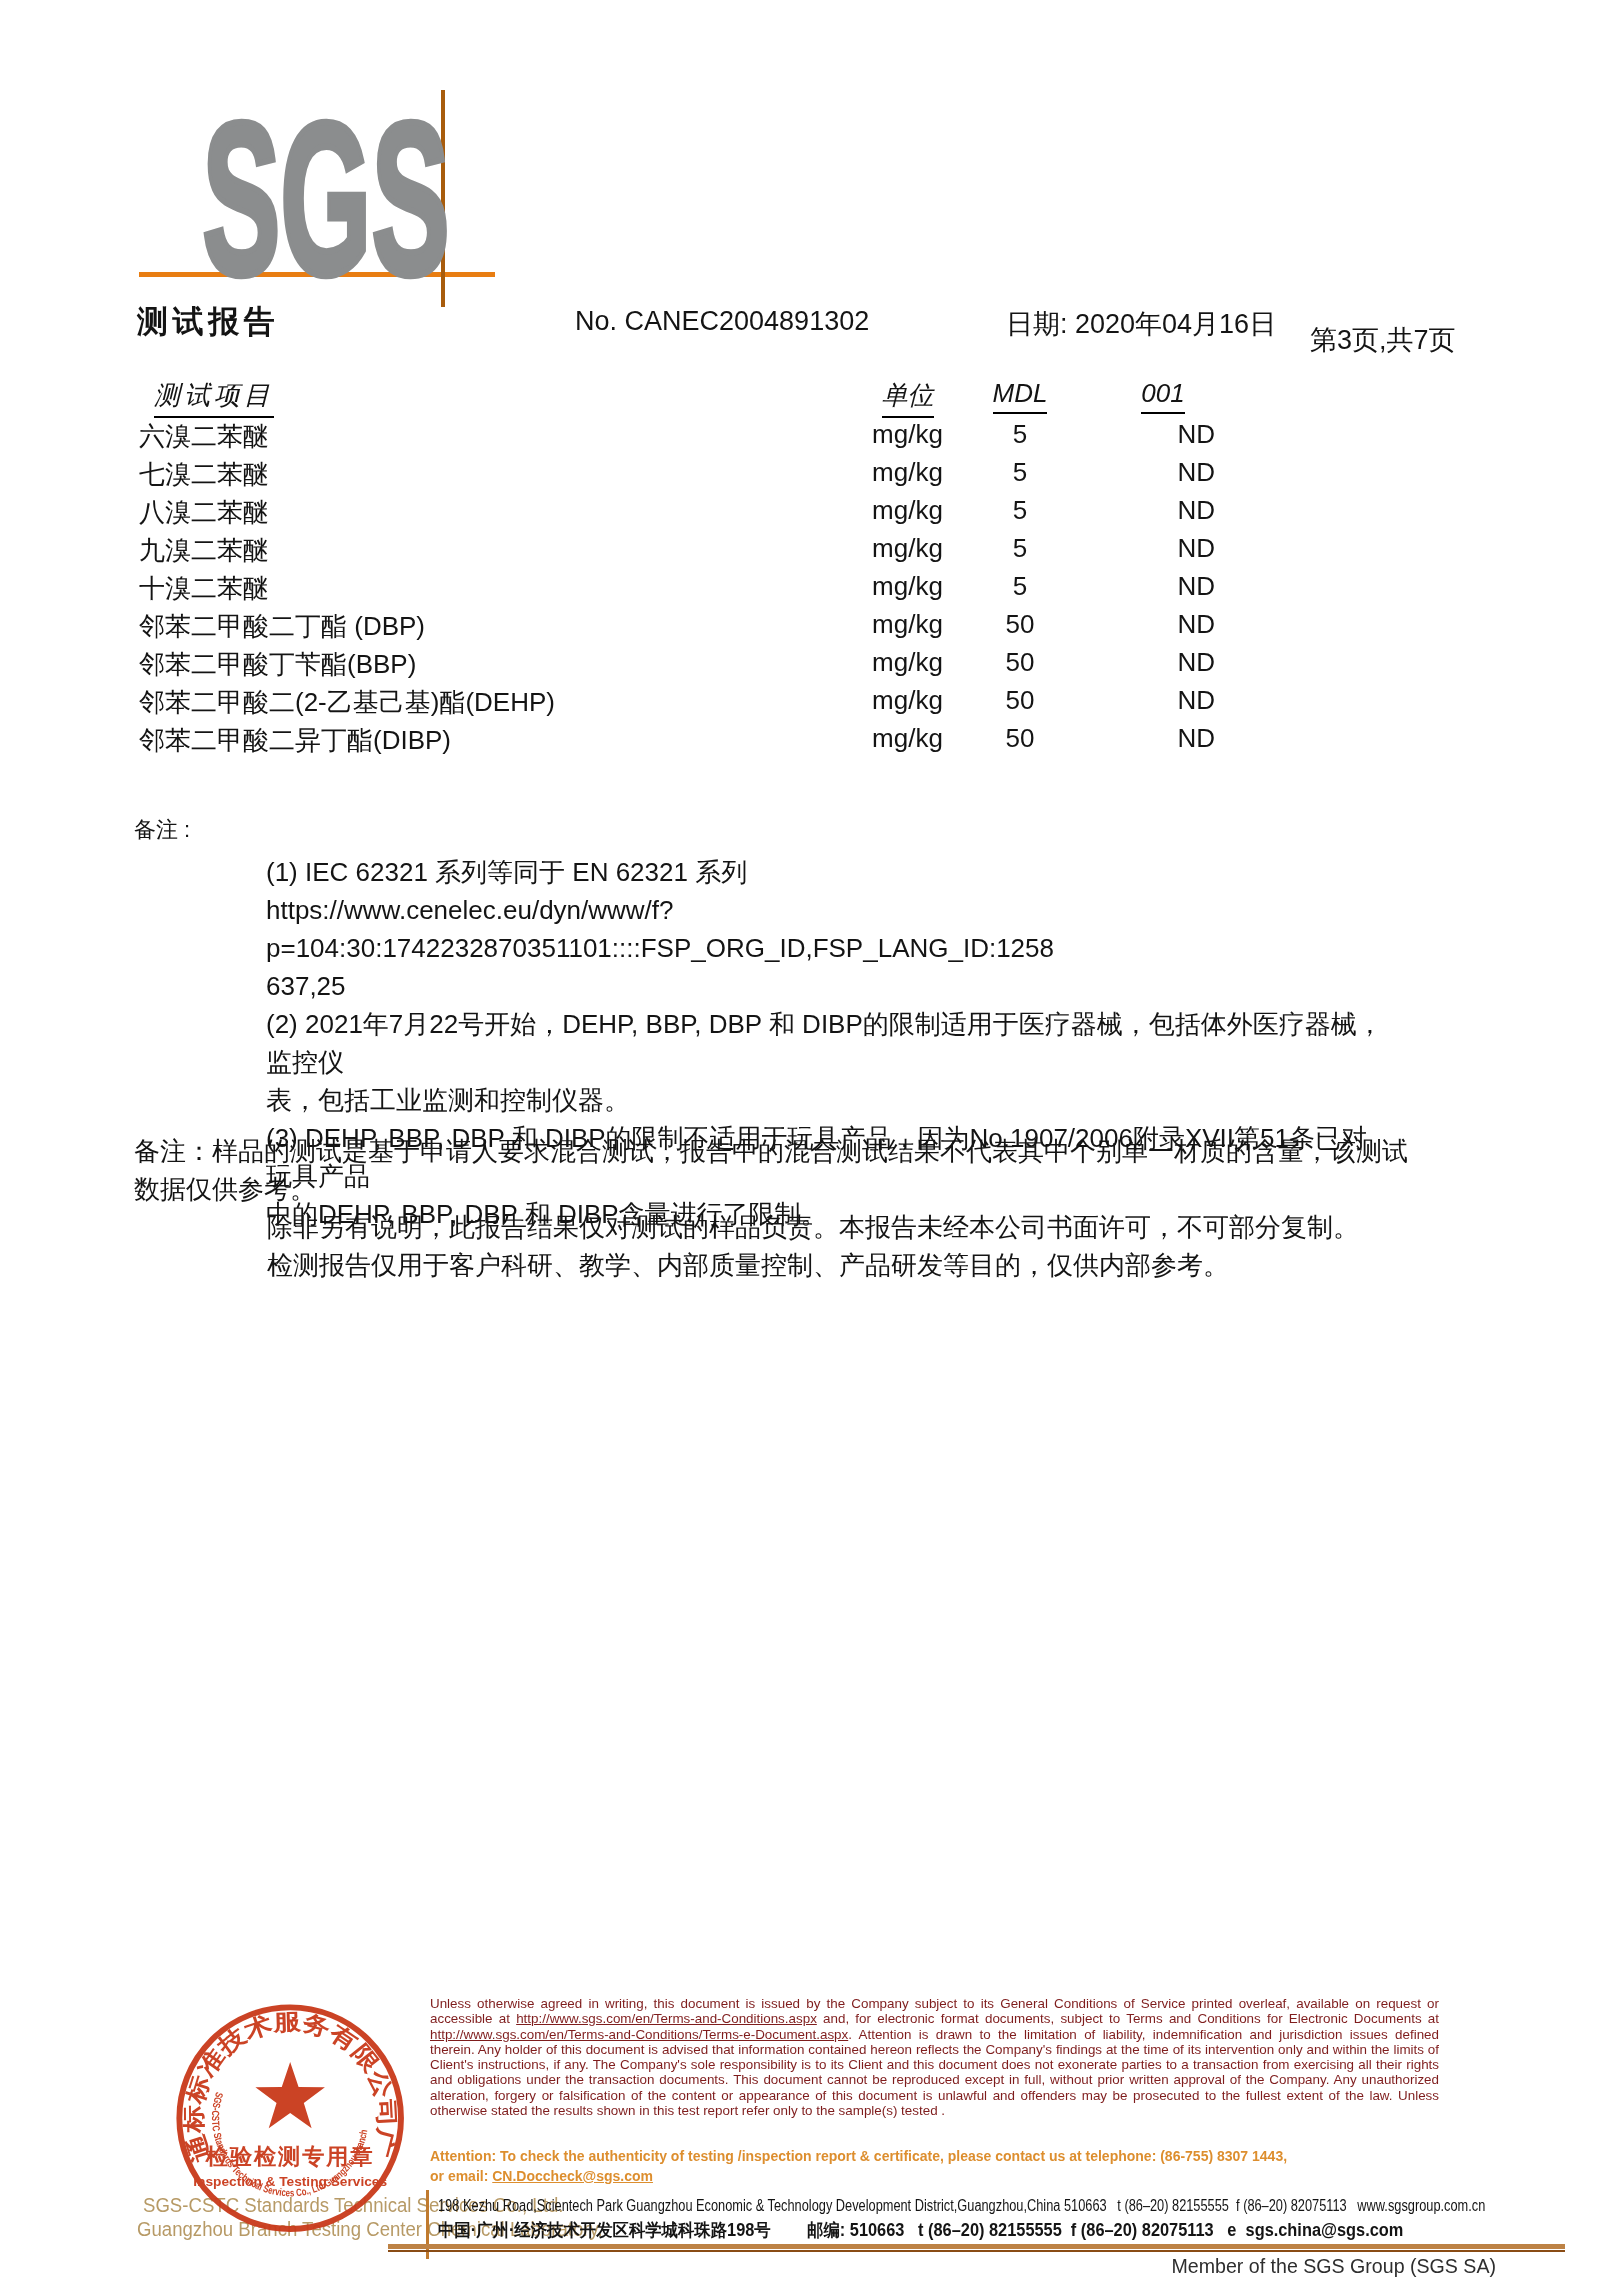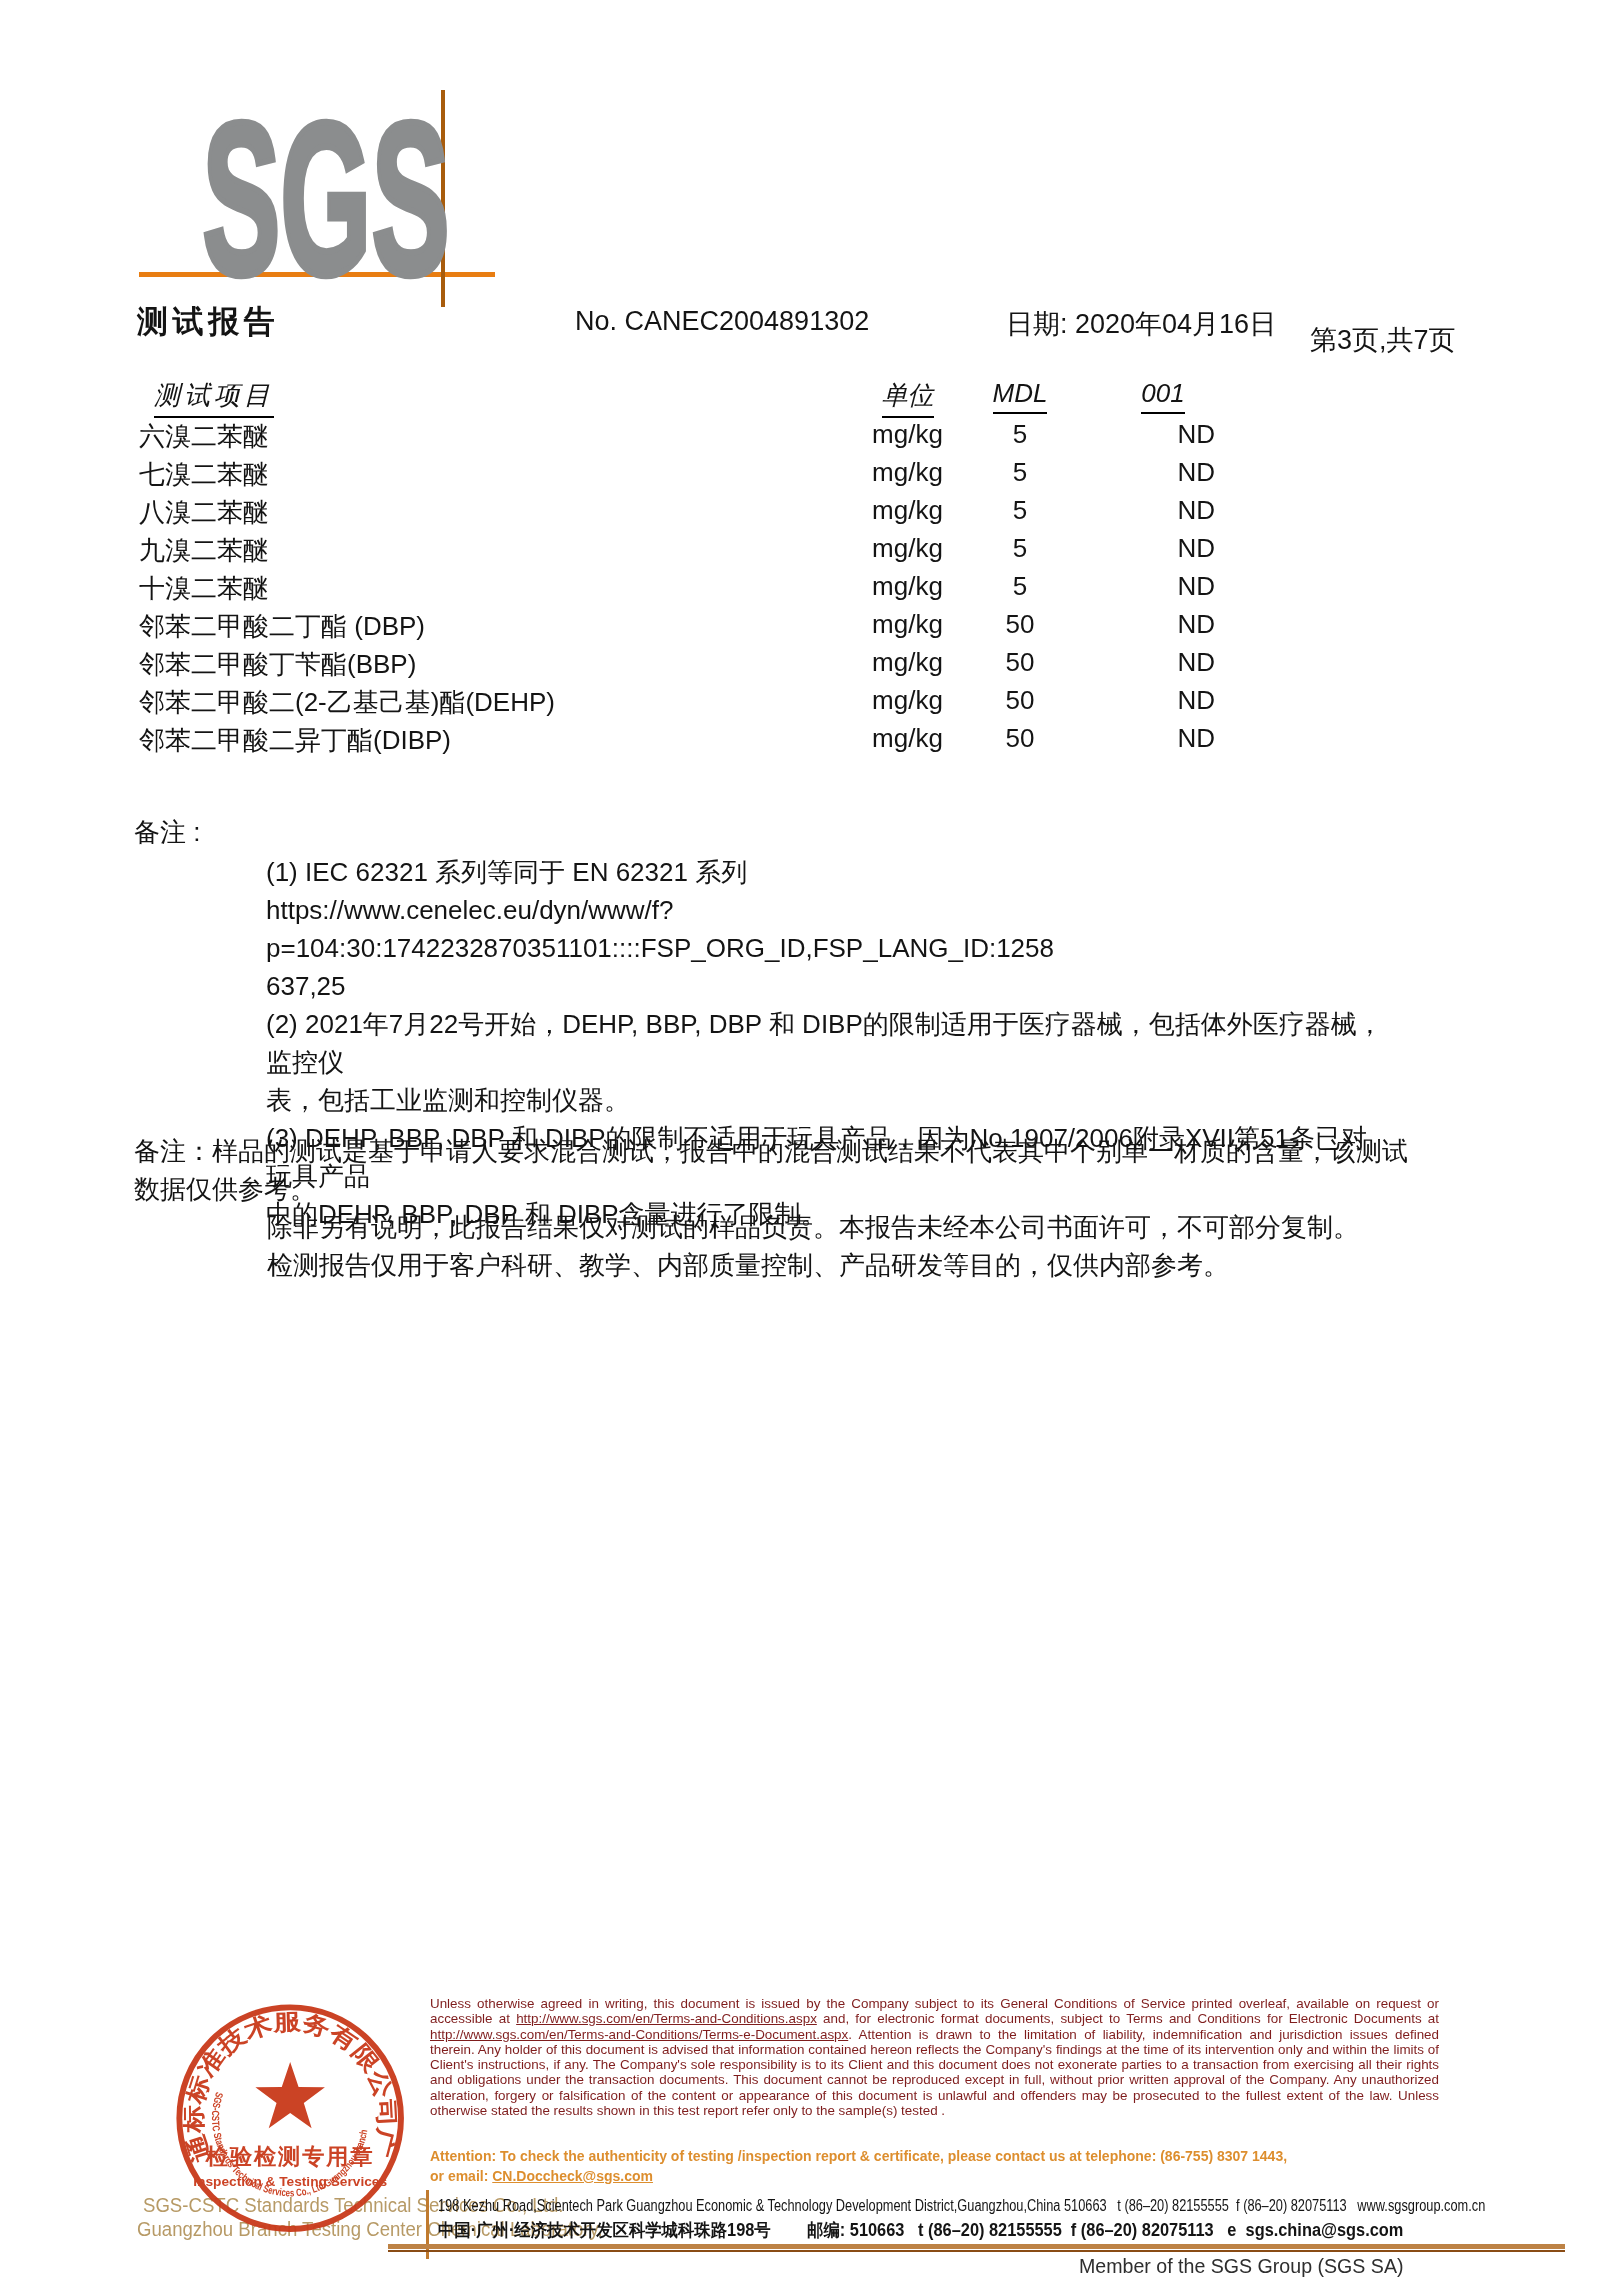--- a/index.html
+++ b/index.html
@@ -27,21 +27,21 @@
   #th-sample{left:1111px;top:378px;width:104px;text-align:center;font-style:italic;}
   #table-rows{left:0;top:419px;width:1616px;}
   .trow{position:relative;height:38px;font-size:26px;}
   .cell{position:absolute;top:0;}
   .c-item{left:139px;white-space:nowrap;}
   .c-unit{left:862px;width:91px;text-align:center;}
   .c-mdl{left:976px;width:88px;text-align:center;}
   .c-res{left:1111px;width:104px;text-align:right;}
 
   
-  #notes1-label{left:134px;top:815px;font-size:26px;}
+  #notes1-label{left:134px;top:815px;font-size:22px;}
   #notes1{left:266px;top:853px;width:1121px;font-size:26px;line-height:38px;}
   .n2line{font-size:26px;white-space:nowrap;}
 
   
   #disclaimer{left:430px;top:1996px;width:1009px;font-size:13.4px;line-height:15.3px;
               text-align:justify;color:#7f1d1d;}
   #disclaimer .useg{text-decoration:underline;}
   .attn{left:430px;font-size:14px;font-weight:bold;color:#dd8e2e;white-space:nowrap;}
   #attention-1{top:2148px;}
   #attention-2{top:2168px;}
@@ -49,21 +49,21 @@
   #stamp-svg{left:165px;top:1993px;width:251px;height:251px;opacity:.95;}
   .khaki{color:#b79a66;white-space:nowrap;transform-origin:left top;transform:scaleX(.93);}
   #company-1{left:143px;top:2194px;font-size:20px;}
   #company-2{left:137px;top:2218px;font-size:20px;}
   #addr-vline{left:426px;top:2190px;width:2.6px;height:69px;background:#c07a2e;}
   #addr-en{left:438px;top:2197px;font-size:15.6px;transform:scaleX(.82);transform-origin:left top;white-space:nowrap;}
   #addr-cn{left:438px;top:2218px;font-size:17.6px;font-weight:bold;transform:scaleX(.93);transform-origin:left top;white-space:nowrap;}
   #footer-rule{left:388px;top:2244px;width:1177px;}
   #footer-rule .r1{height:4.6px;background:#bd8245;}
   #footer-rule .r2{height:2px;background:#8a4c15;margin-top:1.3px;}
-  #member{left:1079px;top:2255px;width:417px;font-size:19.6px;color:#2e2e2e;text-align:left;}
+  #member{left:1079px;top:2255px;width:417px;font-size:19.6px;color:#2e2e2e;text-align:right;}
 </style>
 </head>
 <body>
 
 <div class="page">
 
   <div class="abs" id="logo-hline"></div>
   <div class="abs" id="logo-vline"></div>
   <svg class="abs" id="logo-svg" viewBox="0 0 520 300">
     <text x="14" y="272" font-size="333" font-weight="bold" fill="#8b8d8e" stroke="#8b8d8e" stroke-width="10" textLength="380" lengthAdjust="spacingAndGlyphs">SGS</text>

